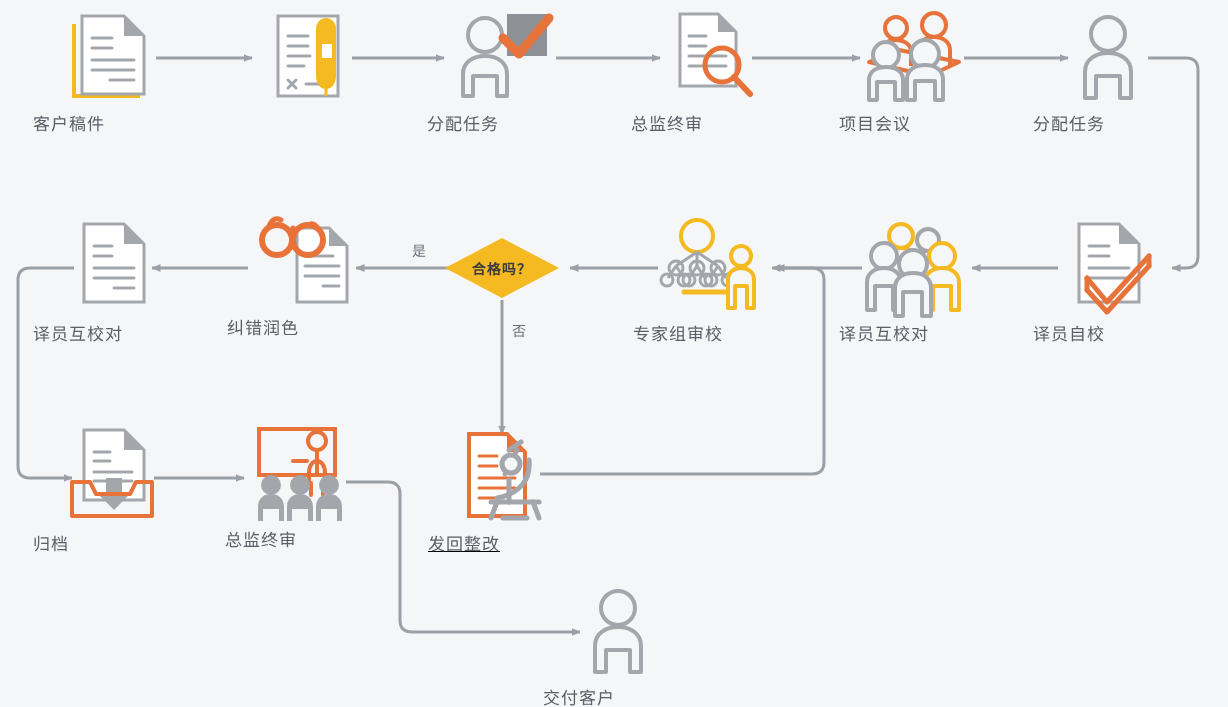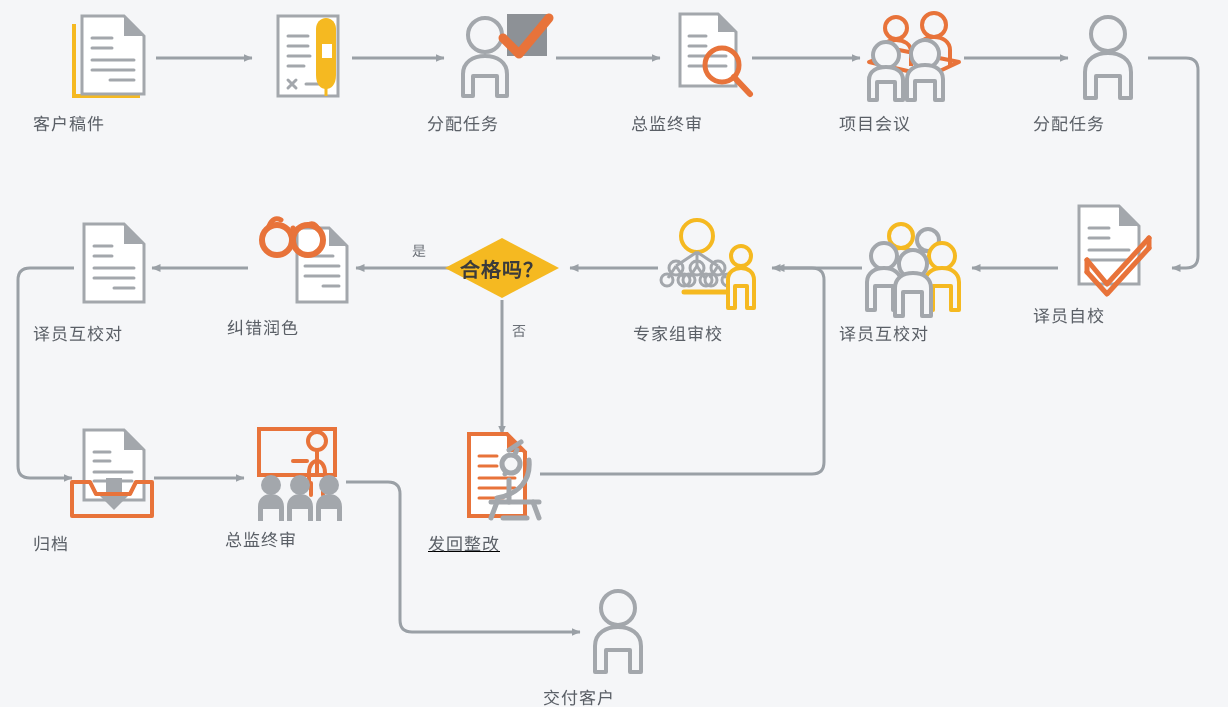--- a/index.html
+++ b/index.html
@@ -20,21 +20,21 @@
   }
   .edge-label{
     position:absolute;font-size:14px;color:#6b7077;white-space:nowrap;
   }
   .diamond{
     position:absolute;width:96px;height:62px;
   }
   .diamond .dtxt{
     position:absolute;left:0;top:0;width:96px;height:62px;
     display:flex;align-items:center;justify-content:center;
-    font-size:20px;font-weight:bold;color:#3b3b3b;letter-spacing:1px;
+    font-size:14px;font-weight:bold;color:#3b3b3b;letter-spacing:1px;
   }
   svg{display:block;overflow:visible;}
 </style>
 </head>
 <body>
 
 <svg id="flow" viewBox="0 0 1228 707" width="1228" height="707">
   <defs>
     <marker id="ar" markerWidth="10" markerHeight="10" refX="8.5" refY="4" orient="auto" markerUnits="userSpaceOnUse">
       <path d="M0,0 L9,4 L0,8 z" fill="#9aa0a6"></path>
@@ -161,21 +161,21 @@
 <div class="node" style="left:1033px;top:8px;">
   <div class="art">
     <svg width="90" height="96" viewBox="0 0 90 96">
       <circle cx="45" cy="24" r="17" fill="none" stroke="#a3a7ac" stroke-width="4"></circle>
       <path d="M22,88 V62 c0,-13 11,-19 23,-19 c12,0 23,6 23,19 v26 h-11 v-22 h-24 v22 z" fill="none" stroke="#a3a7ac" stroke-width="4" stroke-linejoin="round"></path>
     </svg>
   </div>
   <div class="cap">分配任务</div>
 </div>
 
-<div class="node" style="left:1033px;top:200px;">
+<div class="node" style="left:1033px;top:218px;">
   <div class="art">
     <svg width="110" height="100" viewBox="0 0 110 100">
       <path d="M26,6 H66 L86,26 V84 H26 Z" fill="#fff" stroke="#a3a7ac" stroke-width="3"></path>
       <path d="M66,6 L86,26 H66 Z" fill="#a3a7ac"></path>
       <g stroke="#a3a7ac" stroke-width="3" stroke-linecap="round">
         <path d="M36,28 H56"></path>
           <path d="M36,38 H56"></path>
         <path d="M36,50 H76"></path>
           <path d="M36,60 H76"></path>
       </g>

